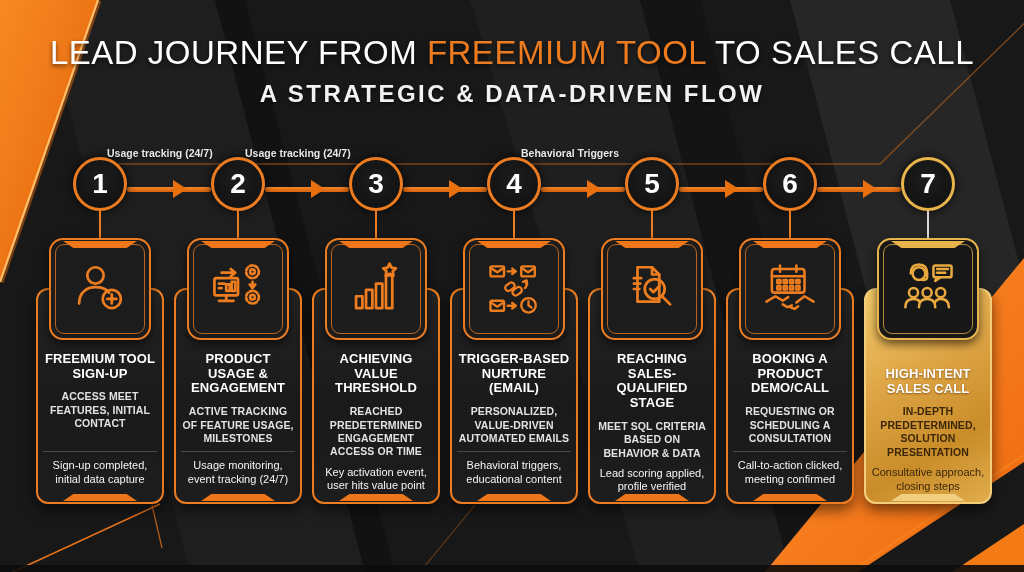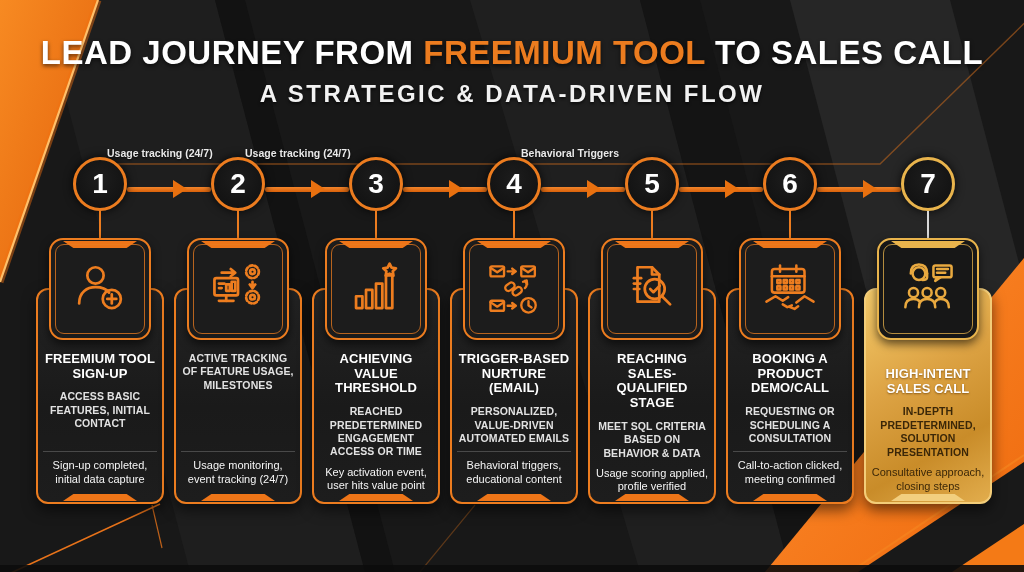--- a/index.html
+++ b/index.html
@@ -7,21 +7,21 @@
     width:1024px;height:572px;position:relative;overflow:hidden;
     background:#181818;
     font-family:"Liberation Sans",sans-serif;
     -webkit-font-smoothing:antialiased;
   }
   #bg-svg{position:absolute;inset:0;z-index:0;}
 
   
   .header{position:absolute;top:36px;left:0;right:0;text-align:center;z-index:3;}
   .title{
-    font-size:33px;font-weight:700;color:#ffffff;letter-spacing:.5px;line-height:1.05;
+    font-size:33px;font-weight:400;color:#ffffff;letter-spacing:.5px;line-height:1.05;
     text-shadow:0 2px 4px rgba(0,0,0,.6);
   }
   .title .hl{color:#ec7c1f;}
   .subtitle{
     margin-top:9px;font-size:24px;font-weight:600;color:#f2f2f2;letter-spacing:2.5px;
     text-shadow:0 2px 3px rgba(0,0,0,.6);
   }
 
   
   .conn-label{
@@ -181,21 +181,21 @@
   </div>
 
 <div class="flow">
 
   <div class="step">
     <div class="circle">1</div>
     <div class="vline"></div>
     <div class="stack">
       <div class="card">
         <div class="card-title">FREEMIUM TOOL SIGN-UP</div>
-        <div class="card-desc">ACCESS BASIC FEATURES, INITIAL CONTACT</div>
+        <div class="card-desc">ACCESS MEET FEATURES, INITIAL CONTACT</div>
         <div class="card-divider"></div>
         <div class="card-detail">Sign-up completed, initial data capture</div>
         <div class="trap-b"></div>
       </div>
       <div class="iconbox">
         <div class="trap"></div>
         <svg class="icon-svg" viewBox="0 0 64 64" fill="none" stroke="#ed7d1f" stroke-width="3" stroke-linecap="round" stroke-linejoin="round">
           <circle cx="27" cy="17" r="9"></circle>
           <path d="M9 48 c0 -13 9 -18 18 -18 c7 0 12 2 15 6"></path>
           <circle cx="45" cy="43" r="10"></circle>
@@ -204,20 +204,21 @@
         </svg>
       </div>
     </div>
   </div>
 
   <div class="step">
     <div class="circle">2</div>
     <div class="vline"></div>
     <div class="stack">
       <div class="card">
+        <div class="card-title">PRODUCT USAGE &amp; ENGAGEMENT</div>
         <div class="card-desc">ACTIVE TRACKING OF FEATURE USAGE, MILESTONES</div>
         <div class="card-divider"></div>
         <div class="card-detail">Usage monitoring, event tracking (24/7)</div>
         <div class="trap-b"></div>
       </div>
       <div class="iconbox">
         <div class="trap"></div>
         <svg class="icon-svg" viewBox="0 0 64 64" fill="none" stroke="#ed7d1f" stroke-width="3" stroke-linecap="round" stroke-linejoin="round">
           <rect x="6" y="20" width="26" height="19" rx="2"></rect>
           <line x1="11" y1="26" x2="17" y2="26"></line>
@@ -294,21 +295,21 @@
   </div>
 
   <div class="step">
     <div class="circle">5</div>
     <div class="vline"></div>
     <div class="stack">
       <div class="card">
         <div class="card-title">REACHING SALES-QUALIFIED STAGE</div>
         <div class="card-desc">MEET SQL CRITERIA BASED ON BEHAVIOR &amp; DATA</div>
         <div class="card-divider"></div>
-        <div class="card-detail">Usage scoring applied, profile verified</div>
+        <div class="card-detail">Lead scoring applied, profile verified</div>
         <div class="trap-b"></div>
       </div>
       <div class="iconbox">
         <div class="trap"></div>
         <svg class="icon-svg" viewBox="0 0 64 64" fill="none" stroke="#ed7d1f" stroke-width="3" stroke-linecap="round" stroke-linejoin="round">
           <path d="M16 8 h16 l8 8 v30 h-24 z"></path>
             <path d="M32 8 v8 h8"></path>
           <line x1="12" y1="20" x2="20" y2="20"></line>
             <line x1="12" y1="26" x2="19" y2="26"></line>
             <line x1="12" y1="32" x2="18" y2="32"></line>

